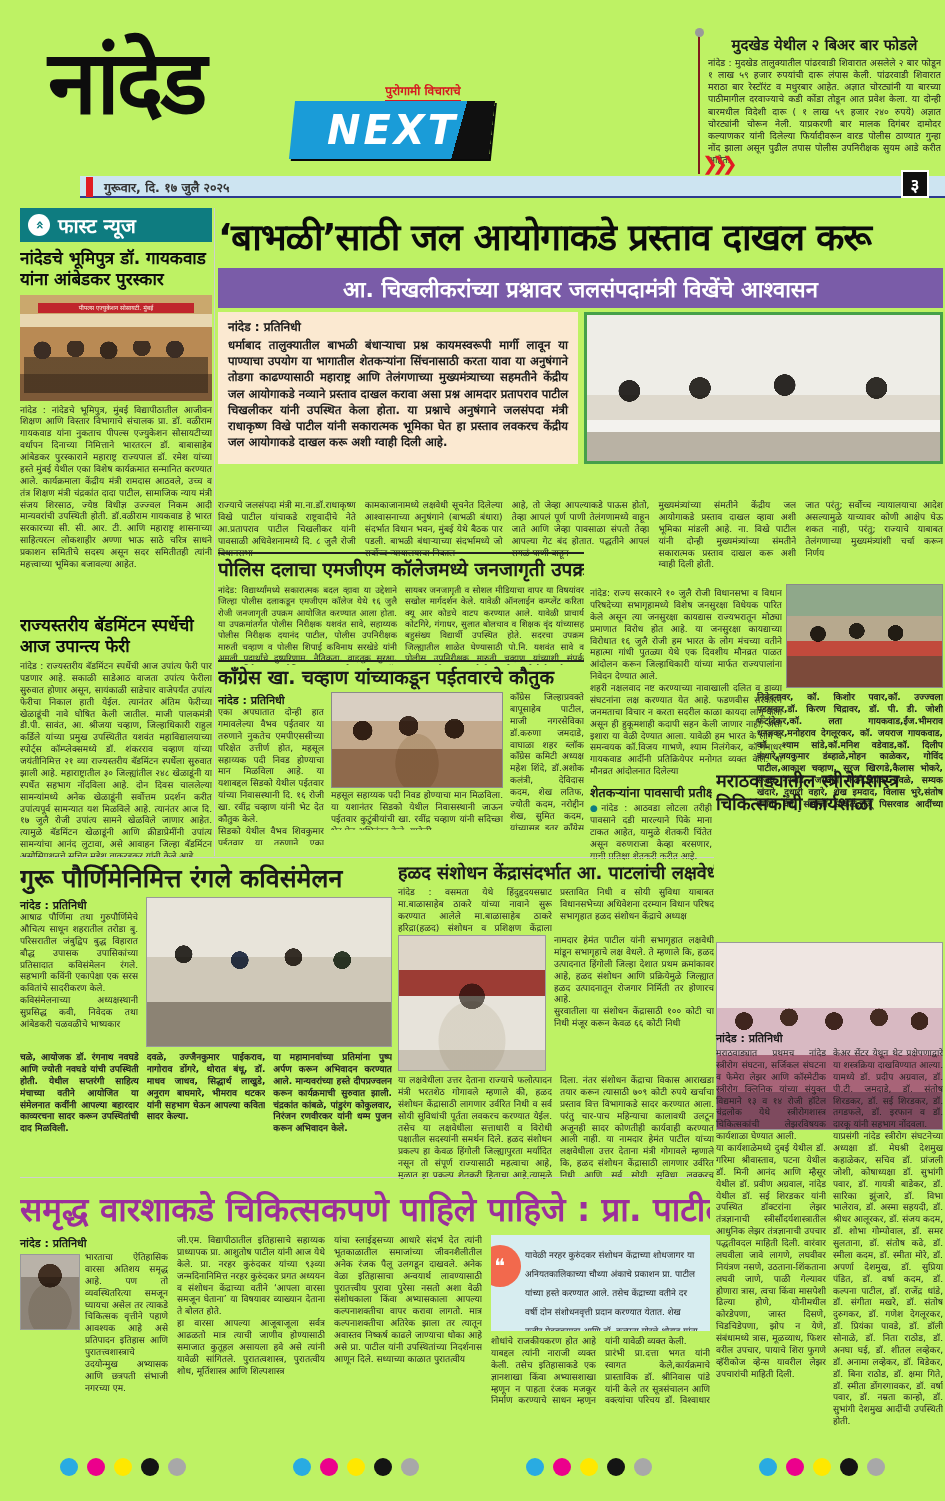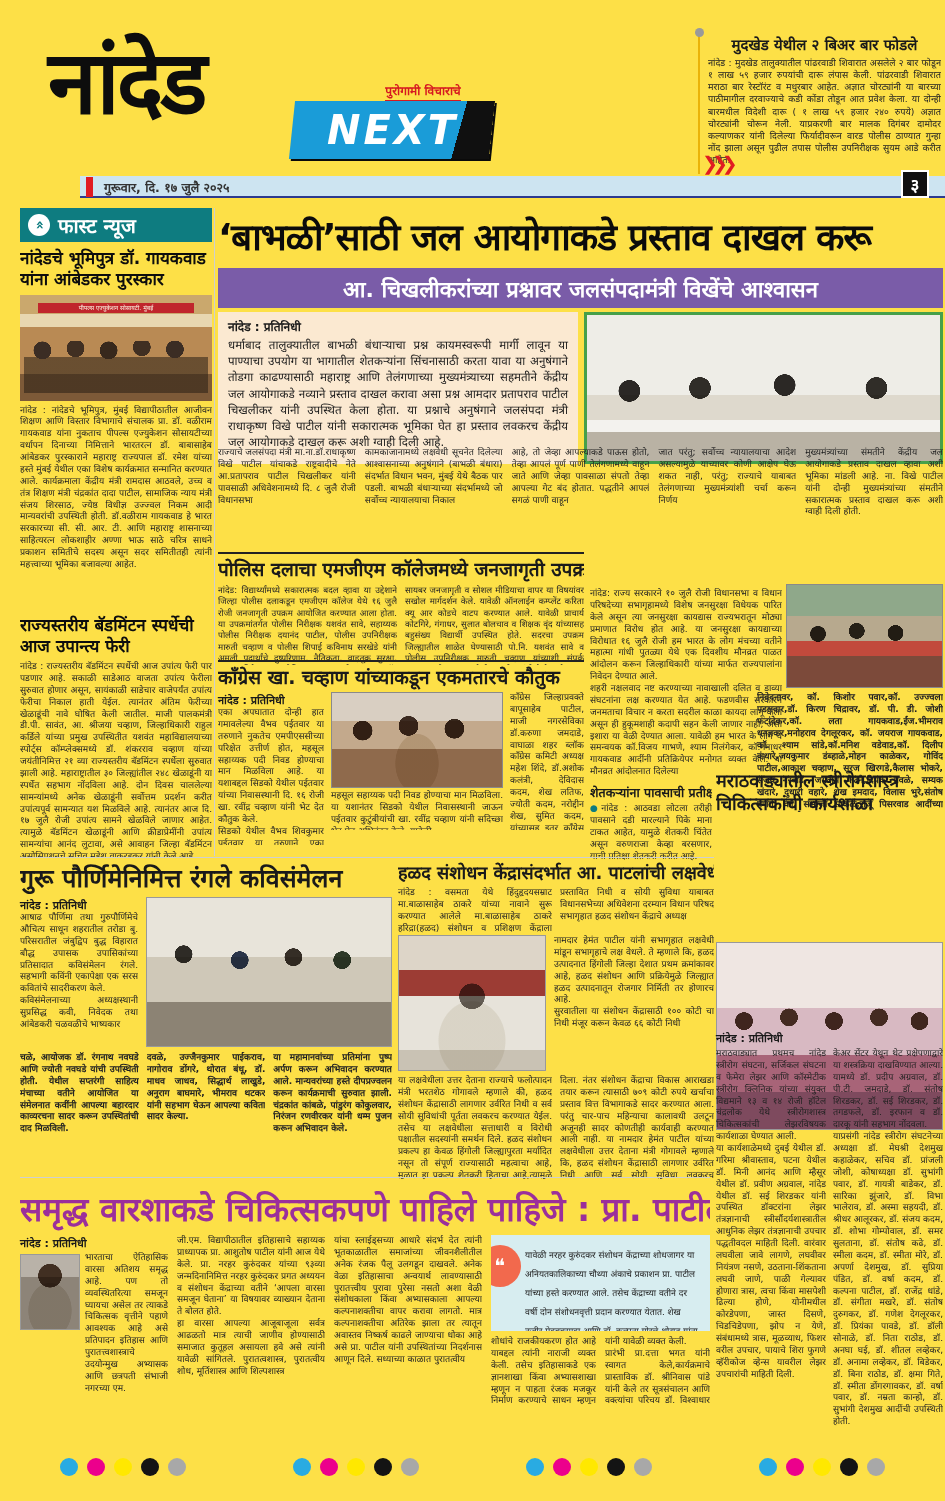--- a/index.html
+++ b/index.html
@@ -1,29 +1,29 @@
 <!DOCTYPE html>
 <html><head>
 <meta charset="utf-8">
 <style>
   html,body{margin:0;padding:0;background:#e9e9e9;}
-  .page{position:relative;width:945px;height:1501px;background:#fde047;overflow:hidden;
+  .page{position:relative;width:945px;height:1501px;background:#bef264;overflow:hidden;
         font-family:"DejaVu Sans","Liberation Sans",sans-serif;color:#1a1a1a;}
   .abs{position:absolute;}
   .bodytxt{font-size:9px;line-height:1.32;text-align:justify;color:#222;overflow:hidden;white-space:pre-line;}
   .byline{font-weight:bold;text-align:left;font-size:11px;}
   
   .m-title{left:48px;top:30px;font-size:88px;font-weight:bold;letter-spacing:-3px;line-height:1.2;color:#0d0d0d;}
   .ekmat{left:348px;top:54px;width:150px;text-align:center;}
   .ekmat .tag{font-size:12px;font-weight:bold;color:#d61920;border-bottom:2px solid #d61920;display:inline-block;padding-bottom:1px;margin-top:28px;}
   .ekmat .brand{font-size:37px;font-weight:bold;color:#d61920;font-style:italic;line-height:1.05;}
   .next{left:292px;top:101px;width:200px;height:58px;background:linear-gradient(100deg,#1a9cd8 0 82%,#101010 82%);
         transform:skewX(-6deg);display:flex;align-items:center;justify-content:center;box-shadow:2px 2px 0 #0a0a0a;}
   .next span{color:#fff;font-weight:bold;font-style:italic;font-size:40px;letter-spacing:3px;transform:skewX(6deg);}
-  .top-box{left:698px;top:32px;width:245px;height:142px;border-left:2px solid #eab308;padding:2px 2px 2px 8px;box-sizing:border-box;}
+  .top-box{left:698px;top:32px;width:245px;height:142px;border-left:2px solid #7f1d1d;padding:2px 2px 2px 8px;box-sizing:border-box;}
   .top-box .dot{position:absolute;left:-5px;top:-4px;width:9px;height:9px;border-radius:50%;background:#9a9a9a;}
   .top-box h2{margin:0 0 3px 0;font-size:15px;text-align:center;}
   .chevrons{left:702px;top:152px;color:#e11b22;font-size:19px;font-weight:bold;letter-spacing:-6px;}
   .date-bar{left:80px;top:176px;width:865px;height:22px;background:#cde4f1;border-bottom:2px solid #2d3a8f;box-sizing:border-box;}
   .date-tick{left:86px;top:177px;width:7px;height:20px;background:#e11b22;}
   .date-text{left:104px;top:179px;font-size:12.5px;font-weight:bold;color:#333;}
   .page-num{left:901px;top:170px;width:28px;height:28px;background:#101010;color:#fff;font-size:17px;font-weight:bold;
             display:flex;align-items:center;justify-content:center;border:2px solid #fff;box-sizing:border-box;}
   
   .sidebar{left:20px;top:208px;width:192px;height:650px;overflow:hidden;}
@@ -40,27 +40,27 @@
          radial-gradient(circle 9px at 46% 18%,#37281c 97%,transparent),radial-gradient(circle 9px at 64% 12%,#402f22 97%,transparent),
          radial-gradient(circle 9px at 82% 16%,#3b2d24 97%,transparent),
          linear-gradient(180deg,transparent 0 30%,rgba(40,30,20,.55) 30%);}
   
   .lead-h{left:218px;top:210px;width:725px;font-size:37px;font-weight:bold;letter-spacing:-1px;white-space:nowrap;overflow:hidden;color:#0b0b0b;}
   .lead-sub{left:218px;top:268px;width:725px;background:#7a5ca8;color:#fff;font-size:22px;font-weight:bold;text-align:center;
             padding:5px 0;box-sizing:border-box;}
   .lead-row{left:218px;top:312px;width:725px;display:flex;gap:6px;}
   .lead-text{width:360px;background:#fbe9d1;padding:6px 10px;box-sizing:border-box;height:152px;overflow:hidden;}
   .lead-text .byline{font-size:12px;margin-bottom:2px;}
-  .lead-intro{font-size:11.6px;font-weight:normal;line-height:1.4;text-align:justify;white-space:pre-line;}
+  .lead-intro{font-size:11.6px;font-weight:bold;line-height:1.4;text-align:justify;white-space:pre-line;}
   .ph-meet{flex:1;height:152px;border:3px solid #46a04a;box-sizing:border-box;
            background:linear-gradient(180deg,#eeede7 0 55%,#ded9cd 55% 72%,#f3f2ee 72% 80%,#b9b2a4 80%),
            radial-gradient(circle 11px at 12% 52%,#2e2b29 97%,transparent),radial-gradient(circle 11px at 32% 50%,#33302c 97%,transparent),
            radial-gradient(circle 11px at 56% 48%,#2e2b29 97%,transparent),radial-gradient(circle 11px at 82% 50%,#33302c 97%,transparent);
            background-blend-mode:multiply;}
-  .lead-cols{left:218px;top:447px;width:725px;height:76px;display:flex;gap:9px;}
+  .lead-cols{left:218px;top:500px;width:725px;height:76px;display:flex;gap:9px;}
   .lead-cols div{flex:1;}
   
   .police{left:218px;top:552px;width:366px;height:110px;}
   .police h2{margin:0 0 3px 0;font-size:19px;white-space:nowrap;overflow:hidden;border-top:2px solid #222;padding-top:2px;}
   .cols2{display:flex;gap:8px;}
   .cols2 div{flex:1;height:80px;}
   
   .jans-h{left:590px;top:549px;width:353px;font-size:20px;font-weight:bold;white-space:nowrap;overflow:hidden;border-top:2px solid #222;padding-top:2px;}
   .jans-body{left:590px;top:588px;width:192px;height:192px;}
   .ph-protest{left:786px;top:584px;width:157px;height:104px;border:1px solid #8a8a8a;box-sizing:border-box;
@@ -202,22 +202,22 @@
     <div class="lead-text">
       <div class="byline">नांदेड : प्रतिनिधी</div>
       <div class="lead-intro">धर्माबाद तालुक्यातील बाभळी बंधाऱ्याचा प्रश्न कायमस्वरूपी मार्गी लावून या पाण्याचा उपयोग या भागातील शेतकऱ्यांना सिंचनासाठी करता यावा या अनुषंगाने तोडगा काढण्यासाठी महाराष्ट्र आणि तेलंगणाच्या मुख्यमंत्र्याच्या सहमतीने केंद्रीय जल आयोगाकडे नव्याने प्रस्ताव दाखल करावा असा प्रश्न आमदार प्रतापराव पाटील चिखलीकर यांनी उपस्थित केला होता. या प्रश्नाचे अनुषंगाने जलसंपदा मंत्री राधाकृष्ण विखे पाटील यांनी सकारात्मक भूमिका घेत हा प्रस्ताव लवकरच केंद्रीय जल आयोगाकडे दाखल करू अशी ग्वाही दिली आहे.</div>
     </div>
     <div class="photo ph-meet"></div>
   </div>
   <div class="abs lead-cols">
     <div class="bodytxt">राज्याचे जलसंपदा मंत्री मा.ना.डॉ.राधाकृष्ण विखे पाटील यांचाकडे राष्ट्रवादीचे नेते आ.प्रतापराव पाटील चिखलीकर यांनी पावसाळी अधिवेशनामध्ये दि. ८ जुलै रोजी विधानसभा</div>
     <div class="bodytxt">कामकाजानामध्ये लक्षवेधी सूचनेत दिलेल्या आश्वासनाच्या अनुषंगाने (बाभळी बंधारा) संदर्भात विधान भवन, मुंबई येथे बैठक पार पडली. बाभळी बंधाऱ्याच्या संदर्भामध्ये जो सर्वोच्च न्यायालयाचा निकाल</div>
     <div class="bodytxt">आहे, तो जेव्हा आपल्याकडे पाऊस होतो, तेव्हा आपलं पूर्ण पाणी तेलंगणामध्ये वाहून जाते आणि जेव्हा पावसाळा संपतो तेव्हा आपल्या गेट बंद होतात. पद्धतीने आपलं सगळं पाणी वाहून</div>
+    <div class="bodytxt">मुख्यमंत्र्यांच्या संमतीने केंद्रीय जल आयोगाकडे प्रस्ताव दाखल व्हावा अशी भूमिका मांडली आहे. ना. विखे पाटील यांनी दोन्ही मुख्यमंत्र्यांच्या संमतीने सकारात्मक प्रस्ताव दाखल करू अशी ग्वाही दिली होती.</div>
     <div class="bodytxt">जात परंतु; सर्वोच्च न्यायालयाचा आदेश असल्यामुळे याच्यावर कोणी आक्षेप घेऊ शकत नाही, परंतु; राज्याचे याबाबत तेलंगणाच्या मुख्यमंत्र्यांशी चर्चा करून निर्णय</div>
-    <div class="bodytxt">मुख्यमंत्र्यांच्या संमतीने केंद्रीय जल आयोगाकडे प्रस्ताव दाखल व्हावा अशी भूमिका मांडली आहे. ना. विखे पाटील यांनी दोन्ही मुख्यमंत्र्यांच्या संमतीने सकारात्मक प्रस्ताव दाखल करू अशी ग्वाही दिली होती.</div>
   </div>
 
   <div class="abs police">
     <h2>पोलिस दलाचा एमजीएम कॉलेजमध्ये जनजागृती उपक्रम</h2>
     <div class="cols2">
       <div class="bodytxt" style="font-size:8.6px;">नांदेड: विद्यार्थ्यांमध्ये सकारात्मक बदल व्हावा या उद्देशाने जिल्हा पोलीस दलाकडून एमजीएम कॉलेज येथे १६ जुलै रोजी जनजागृती उपक्रम आयोजित करण्यात आला होता. या उपक्रमांतर्गत पोलीस निरीक्षक यशवंत सावे, सहाय्यक पोलीस निरीक्षक दयानंद पाटील, पोलीस उपनिरीक्षक मारुती चव्हाण व पोलीस शिपाई कविनाथ सरखेडे यांनी अमली पदार्थांचे दुष्परिणाम, नैतिकता, वाहतूक सुरक्षा, सायबर डिफेन्स, कायदेविषयक जनजागृती, गुड टच, बॅड टच तसेच</div>
       <div class="bodytxt" style="font-size:8.6px;">सायबर जनजागृती व सोशल मीडियाचा वापर या विषयांवर सखोल मार्गदर्शन केले. यावेळी ऑनलाईन कम्प्लेंट करिता क्यू आर कोडचे वाटप करण्यात आले. यावेळी प्राचार्य कोटगिरे, गंगाधर, सुलात बोलचाव व शिक्षक वृंद यांच्यासह बहुसंख्य विद्यार्थी उपस्थित होते. सदरचा उपक्रम जिल्ह्यातील शाळेत घेण्यासाठी पो.नि. यशवंत सावे व पोलीस उपनिरीक्षक मारुती चव्हाण यांच्याशी संपर्क साधावा,असे आवाहन पोलीस अधीक्षकांनी केले आहे.</div>
     </div>
   </div>
 
@@ -235,21 +235,21 @@
   <div class="abs photo ph-workshop"></div>
   <div class="abs mar-byline byline">नांदेड : प्रतिनिधी</div>
   <div class="abs mar-cols">
     <div class="bodytxt">मराठवाड्यात प्रथमच नांदेड स्त्रीरोग संघटना, सर्जिकल संघटना व फेमेरा लेझर आणि कॉस्मेटीक स्त्रीरोग क्लिनिक यांच्या संयुक्त विद्यमाने १३ व १४ रोजी हॉटेल चंद्रलोक येथे स्त्रीरोगशास्त्र चिकित्सकांची लेझरविषयक कार्यशाळा घेण्यात आली.
 या कार्यशाळेमध्ये दुबई येथील डॉ. गरिमा श्रीवास्ताव, पटना येथील डॉ. मिनी आनंद आणि म्हैसूर येथील डॉ. प्रवीण अग्रवाल, नांदेड येथील डॉ. सई शिरडकर यांनी उपस्थित डॉक्टरांना लेझर तंत्रज्ञानाची स्त्रीसौंदर्यशास्त्रातील आधुनिक लेझर तंत्रज्ञानाची उपचार पद्धतीवदल माहिती दिली. वारंवार लघवीला जावे लागणे, लघवीवर नियंत्रण नसणे, उठताना-शिंकताना लघवी जाणे, पाळी गेल्यावर होणारा त्रास, त्वचा किंवा मासपेशी ढिल्या होणे, योनीमधील कोरडेपणा, जास्त दिसणे, चिडचिडेपणा, झोप न येणे, संबंधामध्ये त्रास, मूळव्याध, फिशर वरील उपचार, पायाचे शिरा फुगणे व्हॅरीकोज व्हेन्स यावरील लेझर उपचारांची माहिती दिली.</div>
     <div class="bodytxt">केअर सेंटर येथून थेट प्रक्षेपणाद्वारे या शस्त्रक्रिया दाखविण्यात आल्या. यामध्ये डॉ. प्रदीप अग्रवाल, डॉ. पी.टी. जमदाडे, डॉ. संतोष शिरडकर, डॉ. सई शिरडकर, डॉ. तगडफले, डॉ. इरफान व डॉ. दारकू यांनी सहभाग नोंदवला.
 याप्रसंगी नांदेड स्त्रीरोग संघटनेच्या अध्यक्षा डॉ. मेघश्री देशमुख कहाळेकर, सचिव डॉ. प्रांजली जोशी, कोषाध्यक्षा डॉ. सुभांगी पवार, डॉ. गायत्री बाडेकर, डॉ. सारिका झुंजारे, डॉ. विभा भालेराव, डॉ. अस्मा सहयदी, डॉ. श्रीधर आलूरकर, डॉ. संजय कदम, डॉ. शोभा गोम्पोवाल, डॉ. समर सुलताना, डॉ. संतोष कढे, डॉ. स्मीला कदम, डॉ. स्मीता मोरे, डॉ. अपर्णा देशमुख, डॉ. सुप्रिया पंडित, डॉ. वर्षा कदम, डॉ. कल्पना पाटील, डॉ. राजेंद्र धांडे, डॉ. संगीता मखरे, डॉ. संतोष दुरुगकर, डॉ. गणेश देगलूरकर, डॉ. प्रियंका पावडे, डॉ. डॉली सोनाळे, डॉ. निता राठोड, डॉ. अनघा घई, डॉ. शीतल लव्हेकर, डॉ. अनामा लव्हेकर, डॉ. बिडेकर, डॉ. बिना राठोड, डॉ. क्षमा गिते, डॉ. स्मीता डोंगरगावकर, डॉ. वर्षा पवार, डॉ. नम्रता कान्हो, डॉ. सुभांगी देशमुख आदींची उपस्थिती होती.</div>
   </div>
 
   <div class="abs cong">
-    <h2>काँग्रेस खा. चव्हाण यांच्याकडून एकमतारचे कौतुक</h2>
+    <h2>काँग्रेस खा. चव्हाण यांच्याकडून पईतवारचे कौतुक</h2>
     <div class="cong-row">
       <div class="cong-left">
         <div class="byline">नांदेड : प्रतिनिधी</div>
         <div class="bodytxt">एका अपघातात दोन्ही हात गमावलेल्या वैभव पईतवार या तरुणाने नुकतेच एमपीएससीच्या परिक्षेत उत्तीर्ण होत, महसूल सहाय्यक पदी निवड होण्याचा मान मिळविला आहे. या यशाबद्दल सिडको येथील पईतवार यांच्या निवासस्थानी दि. १६ रोजी खा. रवींद्र चव्हाण यांनी भेट देत कौतुक केले.
 सिडको येथील वैभव शिवकुमार पईतवार या तरुणाने एका अपघातात दोन्ही हात गमावल्या नंतरही मोठ्या</div>
       </div>
       <div class="cong-mid">
         <div class="photo ph-felicit"></div>
         <div class="bodytxt">महसूल सहाय्यक पदी निवड होण्याचा मान मिळविला. या यशानंतर सिडको येथील निवासस्थानी जाऊन पईतवार कुटुंबीयांची खा. रवींद्र चव्हाण यांनी सदिच्छा भेट घेत अभिनंदन केले. यावेळी</div>
       </div>

